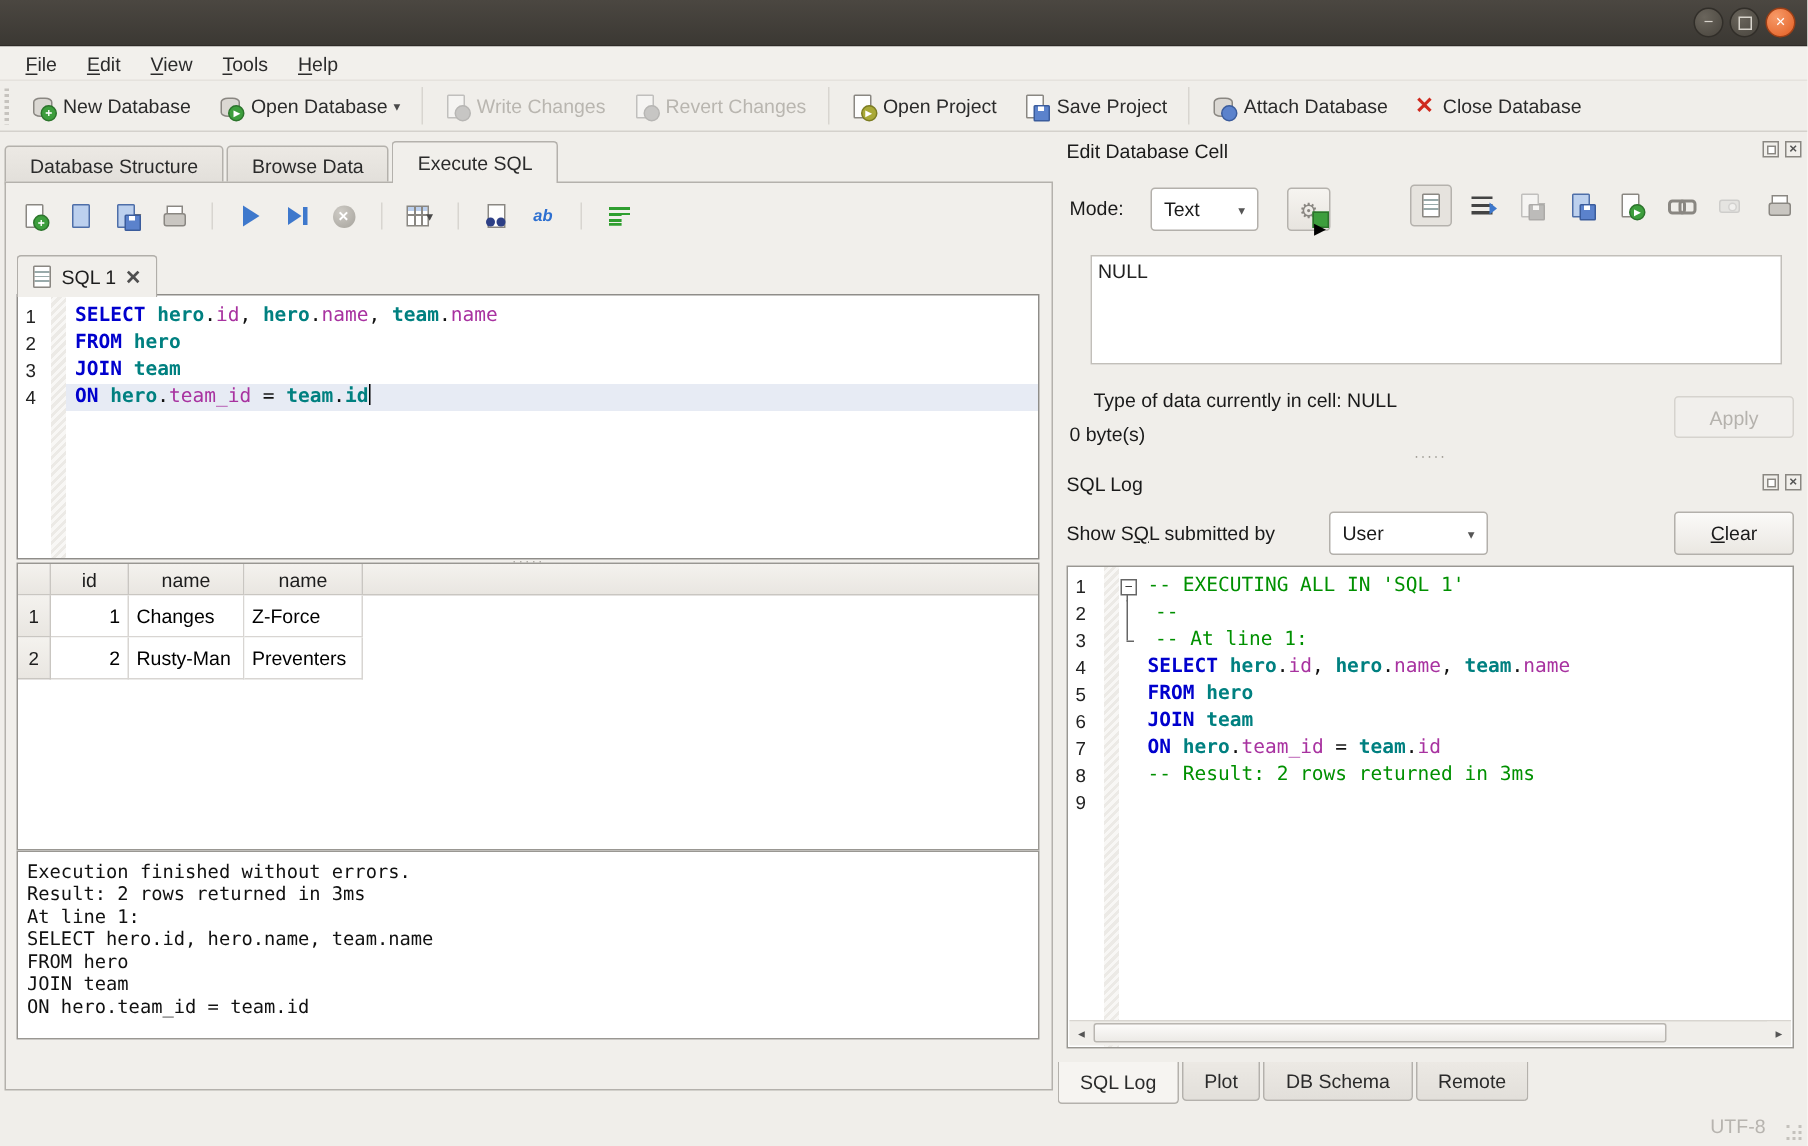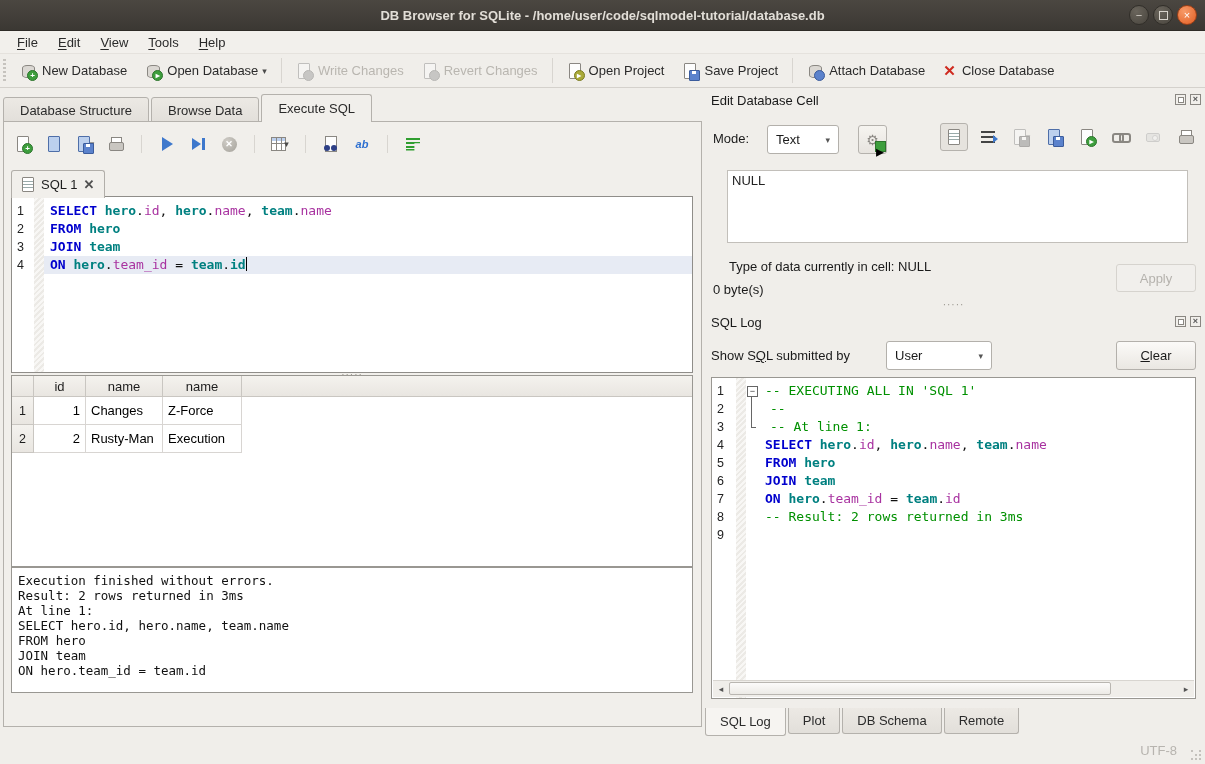--- a/index.html
+++ b/index.html
@@ -193,21 +193,20 @@
   .grip::after{content:"";position:absolute;left:0;top:0;width:2px;height:2px;background:#c4c1bc;
     box-shadow:8px 0 0 #c4c1bc,8px 4px 0 #c4c1bc,8px 8px 0 #c4c1bc,4px 4px 0 #c4c1bc,4px 8px 0 #c4c1bc,0 8px 0 #c4c1bc;
     left:1px;top:1px;}
 </style>
 </head>
 <body>
 
 <div class="window">
 
   <div class="titlebar">
-    <span class="title-text">DB Browser for SQLite - /home/user/code/sqlmodel-tutorial/database.db</span>
     <div class="win-controls">
       <span class="wbtn">
           <span>−</span>
         </span>
       <span class="wbtn">
           <span class="sq"></span>
         </span>
       <span class="wbtn close">
           <span>×</span>
         </span>
@@ -395,21 +394,21 @@
       <div class="g-row">
         <span class="g-rh">1</span>
         <span class="g-c w-id num">1</span>
         <span class="g-c w-n1">Changes</span>
         <span class="g-c w-n2">Z-Force</span>
       </div>
       <div class="g-row">
         <span class="g-rh">2</span>
         <span class="g-c w-id num">2</span>
         <span class="g-c w-n1">Rusty-Man</span>
-        <span class="g-c w-n2">Execution</span>
+        <span class="g-c w-n2">Preventers</span>
       </div>
     </div>
 
     <div class="hsplit" style="left:7px;top:444px;width:682px">
         <span>·····</span>
       </div>
 
     <div class="msgbox">
       <pre>Execution finished without errors.
 Result: 2 rows returned in 3ms

